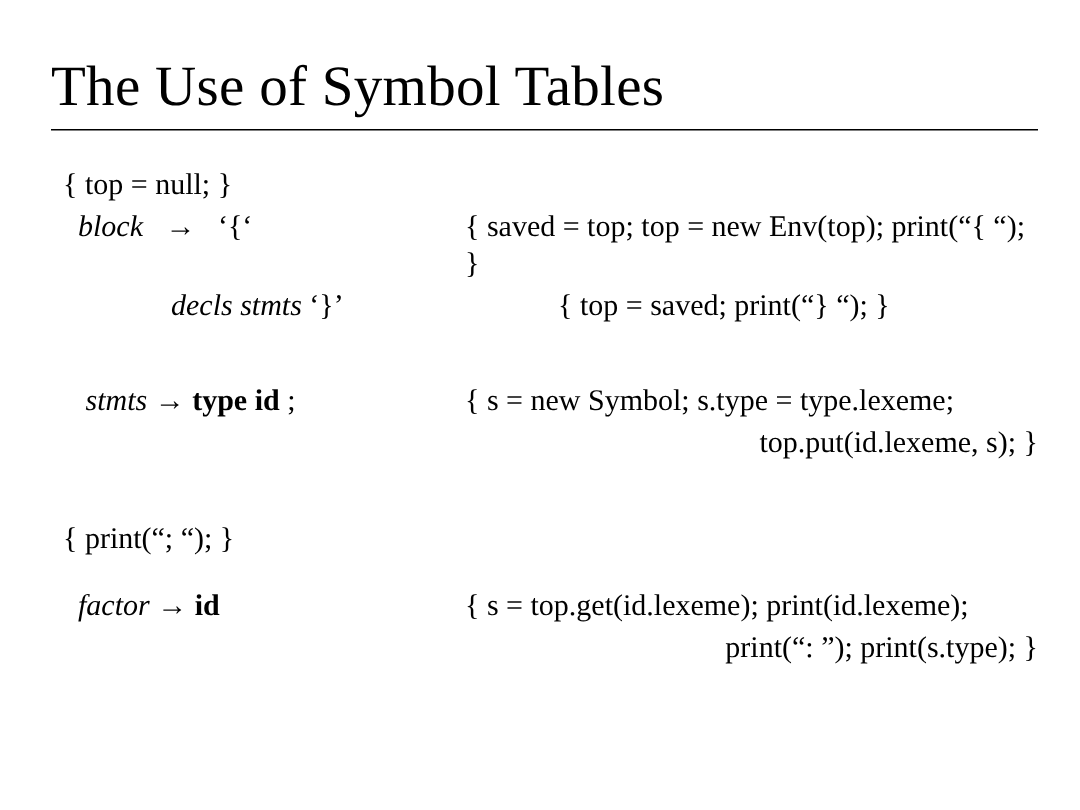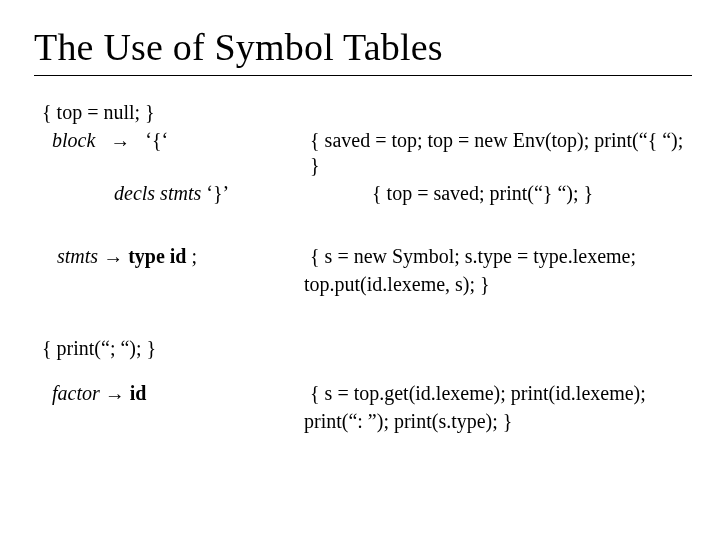--- a/index.html
+++ b/index.html
@@ -9,21 +9,21 @@
     height: 540px;
     background: #fff;
     font-family: "Times New Roman", Times, serif;
     color: #000;
     overflow: hidden;
   }
   .slide {
     box-sizing: border-box;
     width: 720px;
     height: 384px;
-    padding: 25px 28px 20px 34px;
+    padding: 36px 28px 20px 34px;
     position: relative;
     border-radius: 22px;
   }
   .title {
     font-size: 38px;
     font-weight: normal;
     margin: 0 0 4px 0;
     padding-bottom: 6px;
     border-bottom: 1.5px solid #000;
     letter-spacing: 0.2px;
@@ -43,21 +43,21 @@
   }
   .right {
     flex: 1 1 auto;
     padding-left: 8px;
   }
   .ital { font-style: italic; }
   .bold { font-weight: bold; }
   .gap { height: 18px; }
   .indent1 { padding-left: 18px; }
   .indent2 { padding-left: 80px; }
-  .cont { padding-left: 20px; }
+  .cont { padding-left: 20px; text-align: right; }
 </style>
 </head>
 <body>
 
 <div class="slide">
   <h1 class="title">The Use of Symbol Tables</h1>
 
   <div class="content">
 
     <div class="row">

